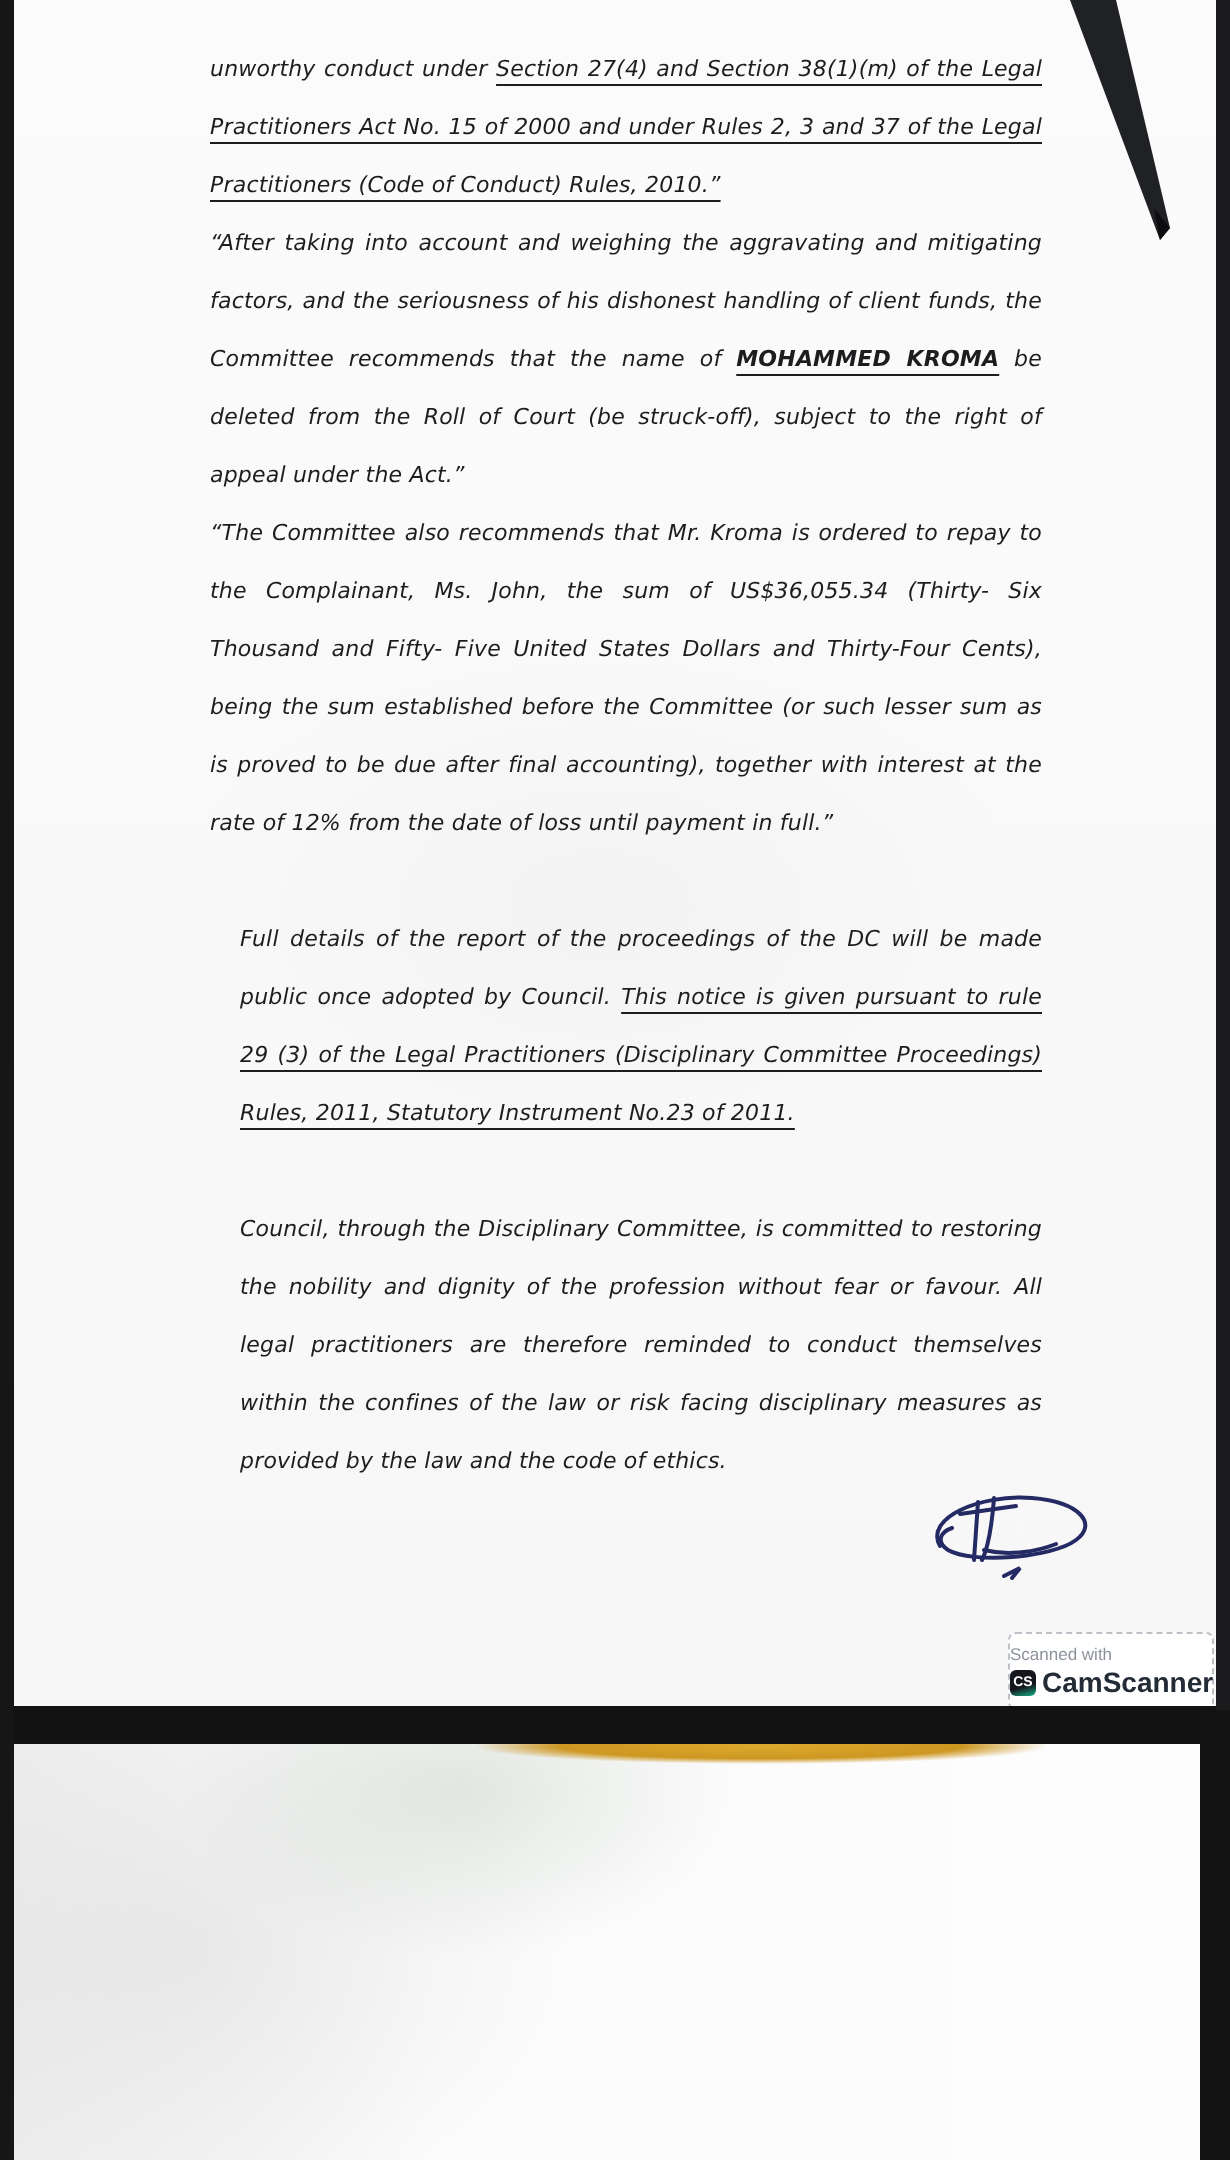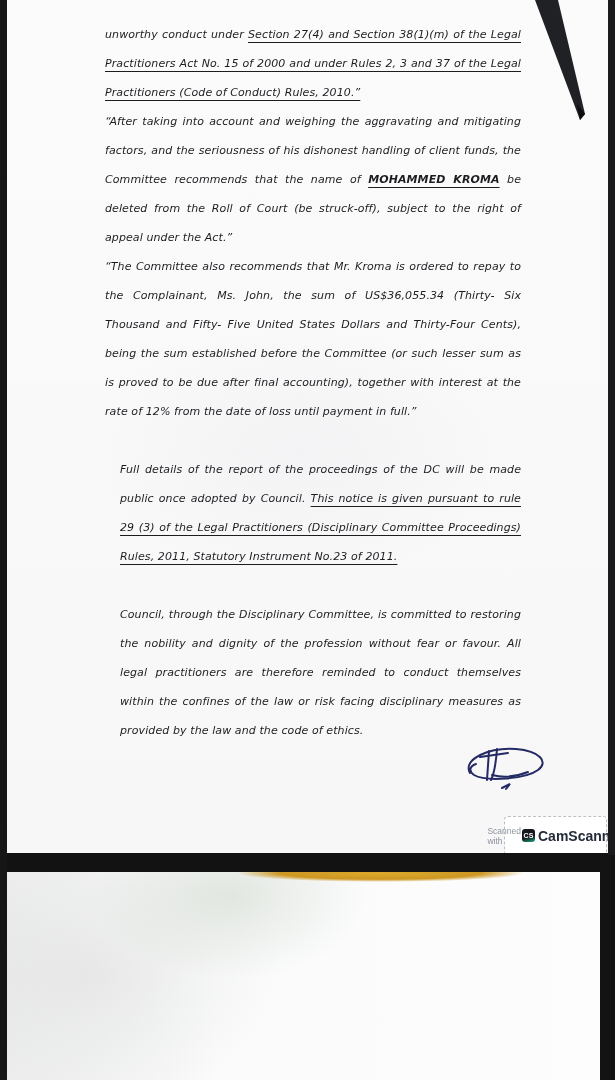--- a/index.html
+++ b/index.html
@@ -29,21 +29,21 @@
   .textblock p.spaced { margin-top:29px;margin-left:15px; }
   .u { text-decoration:underline; text-underline-offset:4px; text-decoration-thickness:1.2px; }
   .strong-u { font-weight:bold; text-decoration:underline; text-underline-offset:4px; }
 
   .sig1 { position:absolute; left:456px; top:742px; z-index:3; }
 
   
   .badge {
     position:absolute; left:504px; top:816px; width:101px; height:37px;
     background:#ffffff; border:1px dashed #bcc1c8; border-radius:4px;
-    display:flex; flex-direction:row; align-items:center; justify-content:center;
+    display:flex; flex-direction:column; align-items:flex-start; justify-content:center;
     gap:1px; z-index:5; font-style:normal;
   }
   .badge-top { font-size:8.5px; color:#8d939c; font-family:"Liberation Sans", sans-serif; }
   .badge-bottom { display:flex; align-items:center; gap:3px; }
   .cs-icon {
     width:13px; height:13px; border-radius:3px;
     background:linear-gradient(165deg, #15171c 0%, #15171c 62%, #18b08b 100%);
     color:#ffffff; font-size:7px; font-weight:bold;
     display:flex; align-items:center; justify-content:center;
     font-family:"Liberation Sans", sans-serif;

